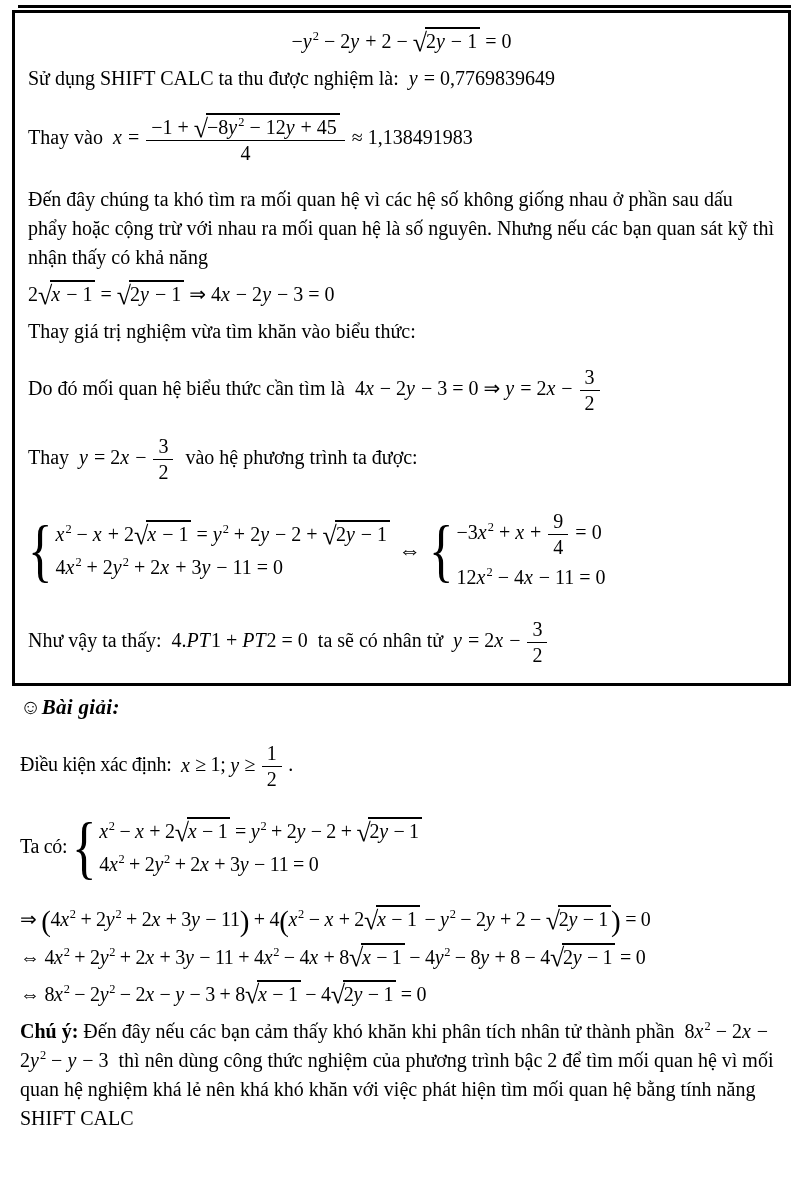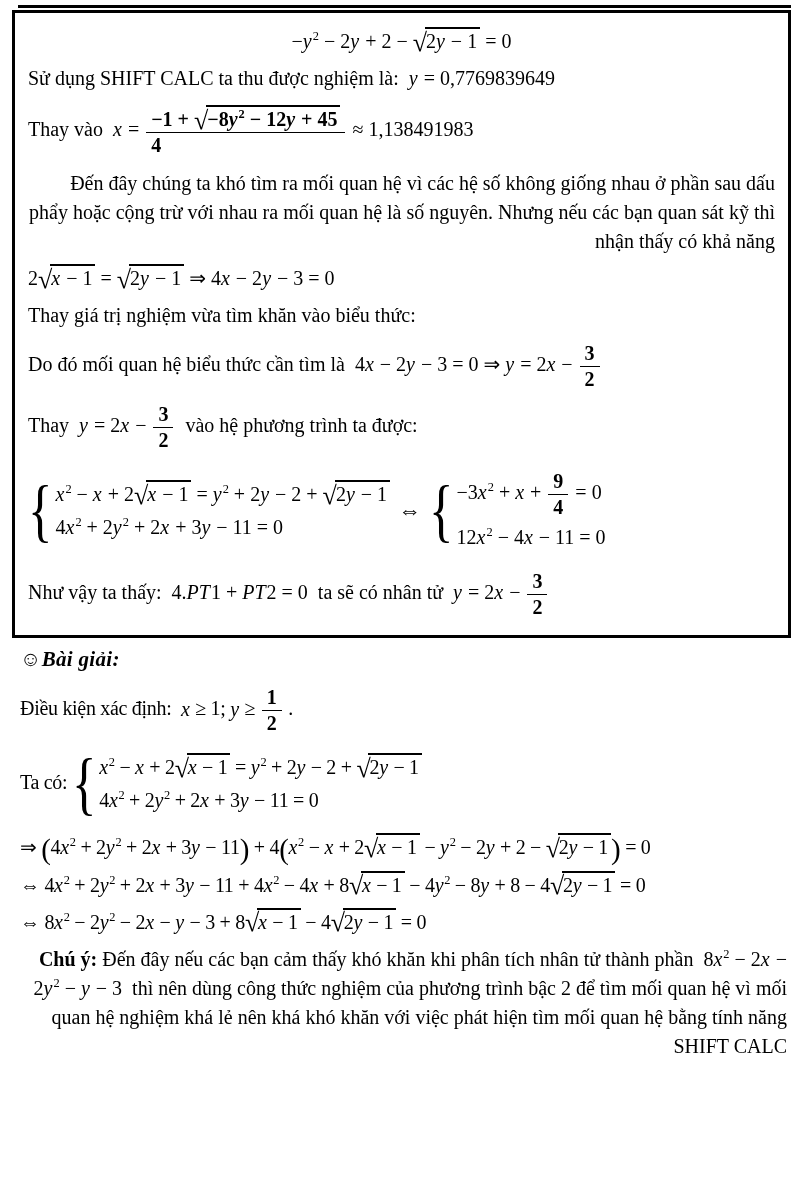--- a/index.html
+++ b/index.html
@@ -12,31 +12,31 @@
   }
   .doc { width: 799px; }
   .top-rule { height: 3px; background: #000; margin: 5px 8px 2px 18px; }
   .box {
     border: 3px solid #000;
     margin: 0 8px 0 12px;
     padding: 6px 13px 8px 13px;
   }
   .sol { margin: 6px 12px 0 20px; }
   .line { margin: 8px 0; }
-  .para { margin: 4px 0; text-align: right; }
+  .para { margin: 4px 0; }
   .math { white-space: nowrap; }
   .center { text-align: center; }
-  .tall { margin: 12px 0; }
+  .tall { margin: 20px 0; }
   .heading { font-size: 21px; margin: 6px 0 10px 0; }
   .heading b i { letter-spacing: 0.3px; }
   sup { font-size: 0.62em; line-height: 0; }
   i { padding-right: 1px; }
 
   
-  .fr { display: inline-block; vertical-align: middle; line-height: 1.15; margin: 0 2px; font-weight: bold; }
+  .fr { display: inline-block; vertical-align: middle; text-align: center; line-height: 1.15; margin: 0 2px; }
   .fr .n { display: block; padding: 0 5px 1px 5px; border-bottom: 1.6px solid #000; }
   .fr .d { display: block; padding: 1px 5px 0 5px; }
 
   
   .sq { white-space: nowrap; display: inline-block; vertical-align: baseline; }
   .sq .r { font-size: 1.3em; line-height: 0; margin-right: -2px; vertical-align: -0.1em; }
   .sq .o { display: inline-block; border-top: 2px solid #000; padding: 0 3px 0 1px; line-height: 1.2; }
 
   
   .cases { display: inline-flex; align-items: center; vertical-align: middle; margin: 2px 0; }

